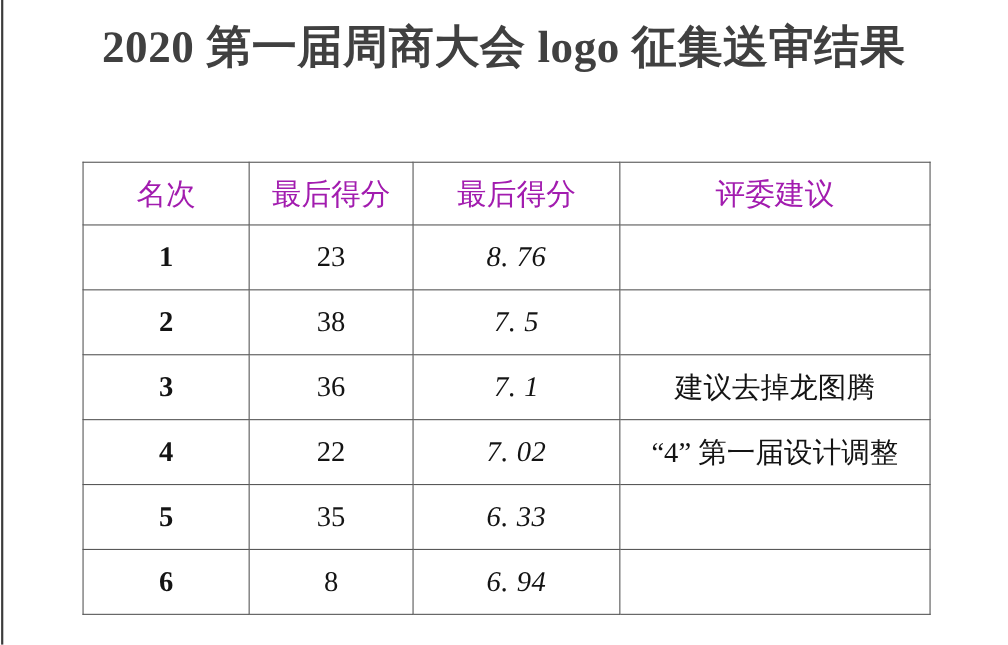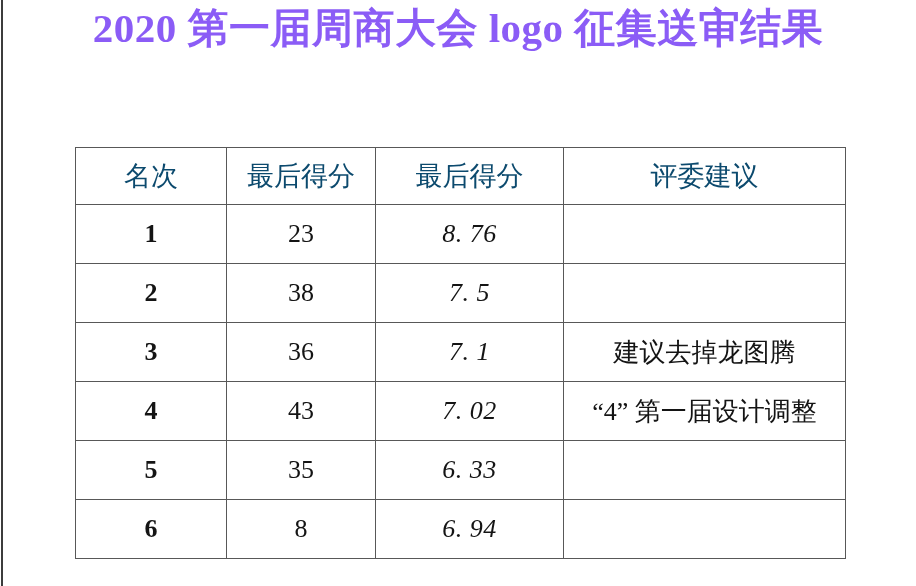--- a/index.html
+++ b/index.html
@@ -18,30 +18,30 @@
   .page-edge {
     position: absolute;
     left: 1px;
     top: 0;
     width: 2px;
     height: 586px;
     background: #3c3c3c;
   }
   .doc-title {
     position: absolute;
-    top: 0;
+    top: 14px;
     left: 0;
     width: 100%;
     height: 56px;
     line-height: 56px;
     text-align: center;
     font-family: "Liberation Serif", "DejaVu Serif", serif;
     font-weight: bold;
     font-size: 41px;
-    color: #8b5cf6;
+    color: #404040;
     letter-spacing: 0.5px;
     white-space: nowrap;
   }
   table.results {
     position: absolute;
     left: 75px;
     top: 147px;
     width: 770px;
     height: 410px;
     border-collapse: collapse;
@@ -53,21 +53,21 @@
     text-align: center;
     vertical-align: middle;
     padding: 0 4px;
     overflow: hidden;
     white-space: nowrap;
   }
   table.results th {
     font-family: "Liberation Sans", "DejaVu Sans", sans-serif;
     font-weight: 500;
     font-size: 27px;
-    color: #0c4a6e;
+    color: #a21caf;
     height: 56px;
   }
   table.results td {
     font-family: "Liberation Serif", "DejaVu Serif", serif;
     font-size: 26px;
     color: #141414;
     height: 58px;
   }
   td.rank {
     font-weight: bold;
@@ -113,21 +113,21 @@
       <td class="suggestion"></td>
     </tr>
     <tr>
       <td class="rank">3</td>
       <td class="entry">36</td>
       <td class="score">7. 1</td>
       <td class="suggestion">建议去掉龙图腾</td>
     </tr>
     <tr>
       <td class="rank">4</td>
-      <td class="entry">43</td>
+      <td class="entry">22</td>
       <td class="score">7. 02</td>
       <td class="suggestion">“4” 第一届设计调整</td>
     </tr>
     <tr>
       <td class="rank">5</td>
       <td class="entry">35</td>
       <td class="score">6. 33</td>
       <td class="suggestion"></td>
     </tr>
     <tr>

